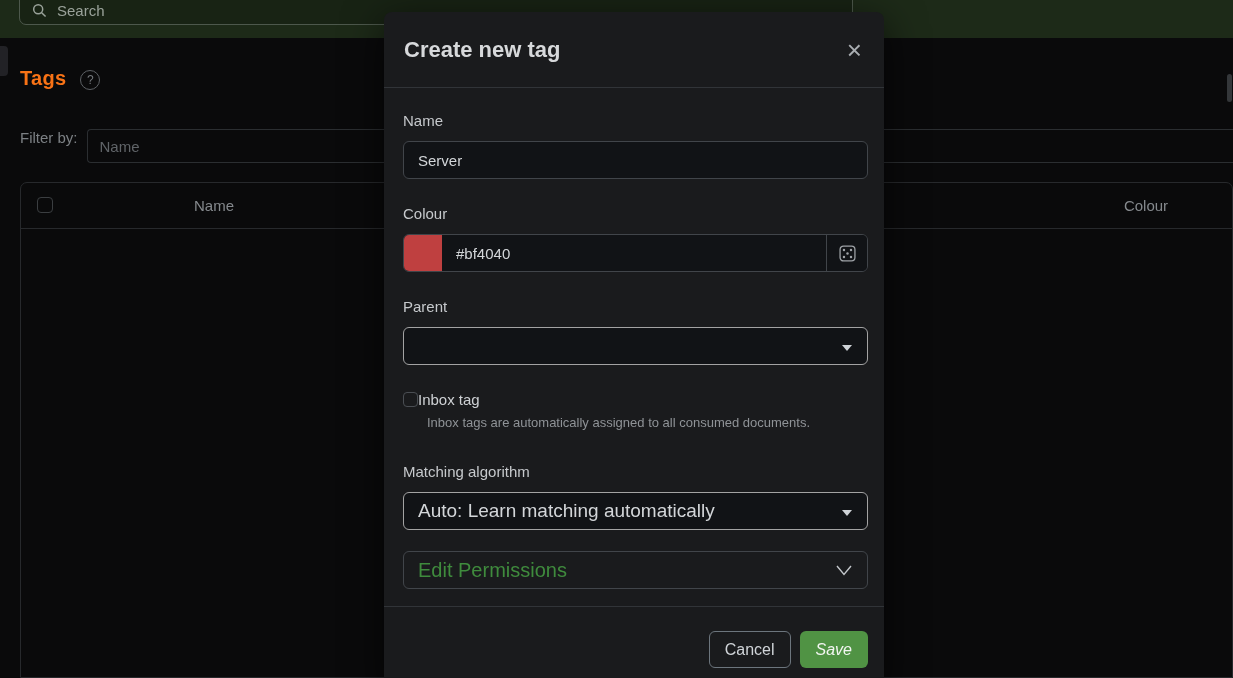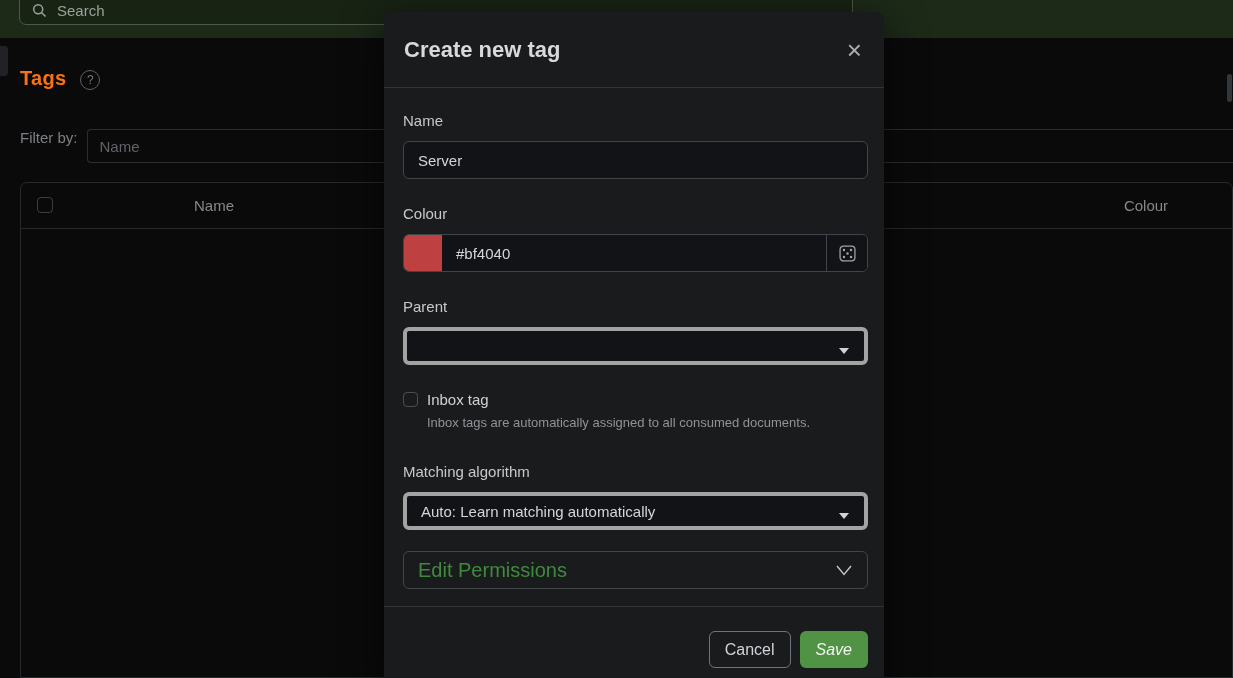--- a/index.html
+++ b/index.html
@@ -99,32 +99,32 @@
   .colour-input {
     flex: 1; background: transparent; border: none; outline: none;
     color: #d3d6d9; font-size: 15px; font-family: inherit; padding: 0 14px;
   }
   .dice-button {
     flex: 0 0 41px; border: none; border-left: 1px solid #41454a; background: #111316;
     display: flex; align-items: center; justify-content: center; cursor: pointer;
   }
 
   .select-box {
-    position: relative; height: 38px; background: #111316; border: 4px solid #a3a3a3;
+    position: relative; height: 38px; background: #111316; border: 1px solid #a3a3a3;
     border-radius: 6px; display: flex; align-items: center; padding: 0 34px 0 14px;
-    color: #d3d6d9; font-size: 15px; cursor: pointer;
+    color: #d3d6d9; font-size: 19px; cursor: pointer;
   }
   .select-caret {
     position: absolute; right: 15px; top: 17px; width: 0; height: 0;
     border-left: 5px solid transparent; border-right: 5px solid transparent;
     border-top: 6px solid #cfd3d7;
   }
 
   .checkbox-group { margin: 24px 0 33px 0; }
-  .checkbox-row { display: flex; align-items: center; gap: 9px; }
+  .checkbox-row { display: flex; align-items: center; }
   .checkbox {
     width: 15px; height: 15px; border: 1px solid #4a4e53; border-radius: 4px;
     background: transparent; flex: 0 0 auto;
   }
   .checkbox-label { font-size: 15px; color: #ced1d4; }
   .checkbox-hint { font-size: 13px; color: #8f9397; margin: 7px 0 0 24px; }
 
   .accordion {
     margin-top: 21px; height: 38px; border: 1px solid #41454a; border-radius: 6px;
     display: flex; align-items: center; justify-content: space-between;

